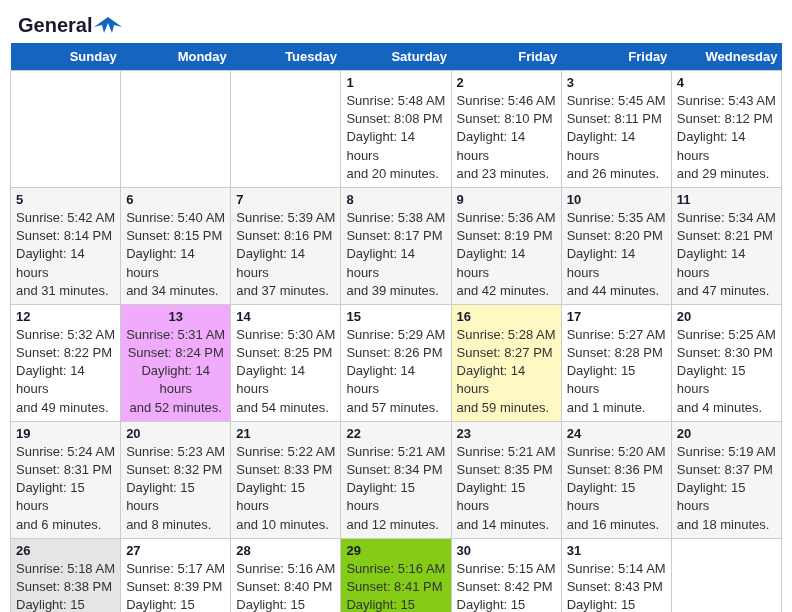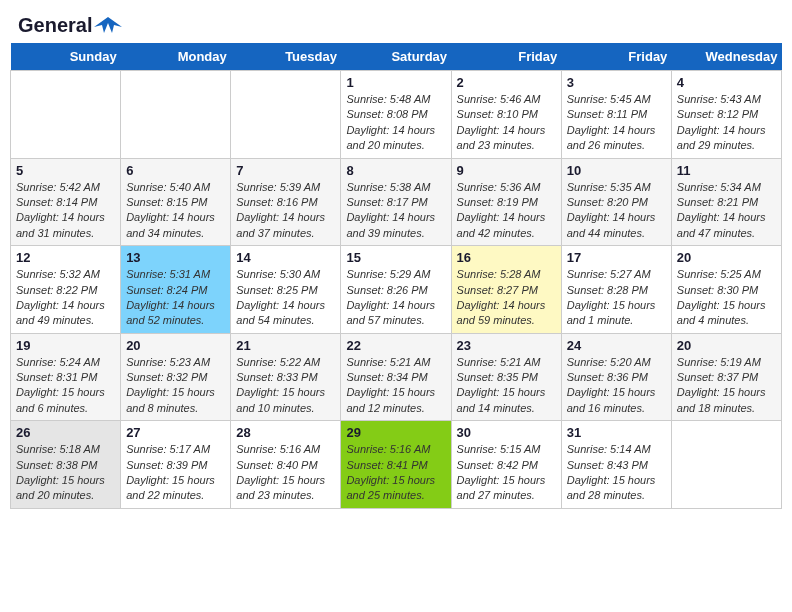--- a/index.html
+++ b/index.html
@@ -62,23 +62,22 @@
     }
     .day-number {
       font-weight: bold;
       font-size: 13px;
       color: #1a1a2e;
       display: block;
       margin-bottom: 2px;
     }
     .day-info {
       color: #333;
-      font-size: 11px;
+      font-size: 13px;
       line-height: 1.4;
-      font-style: italic;
     }
     .empty-cell {
       background-color: #f9f9f9;
     }
   </style>
 </head>
 <body>
 
 <div class="header">
   <div class="logo">
@@ -158,21 +157,21 @@
         <td style="background-color: rgb(245, 245, 245);">
           <span class="day-number">11</span>
           <div class="day-info">Sunrise: 5:34 AM<br>Sunset: 8:21 PM<br>Daylight: 14 hours<br>and 47 minutes.</div>
         </td>
       </tr>
       <tr>
         <td style="background-color: rgb(255, 255, 255);">
           <span class="day-number">12</span>
           <div class="day-info">Sunrise: 5:32 AM<br>Sunset: 8:22 PM<br>Daylight: 14 hours<br>and 49 minutes.</div>
         </td>
-        <td style="background-color: #7dd3fc;">
+        <td style="background-color: #f0abfc; text-align: center;">
           <span class="day-number">13</span>
           <div class="day-info">Sunrise: 5:31 AM<br>Sunset: 8:24 PM<br>Daylight: 14 hours<br>and 52 minutes.</div>
         </td>
         <td style="background-color: rgb(255, 255, 255);">
           <span class="day-number">14</span>
           <div class="day-info">Sunrise: 5:30 AM<br>Sunset: 8:25 PM<br>Daylight: 14 hours<br>and 54 minutes.</div>
         </td>
         <td style="background-color: rgb(255, 255, 255);">
           <span class="day-number">15</span>
           <div class="day-info">Sunrise: 5:29 AM<br>Sunset: 8:26 PM<br>Daylight: 14 hours<br>and 57 minutes.</div>

